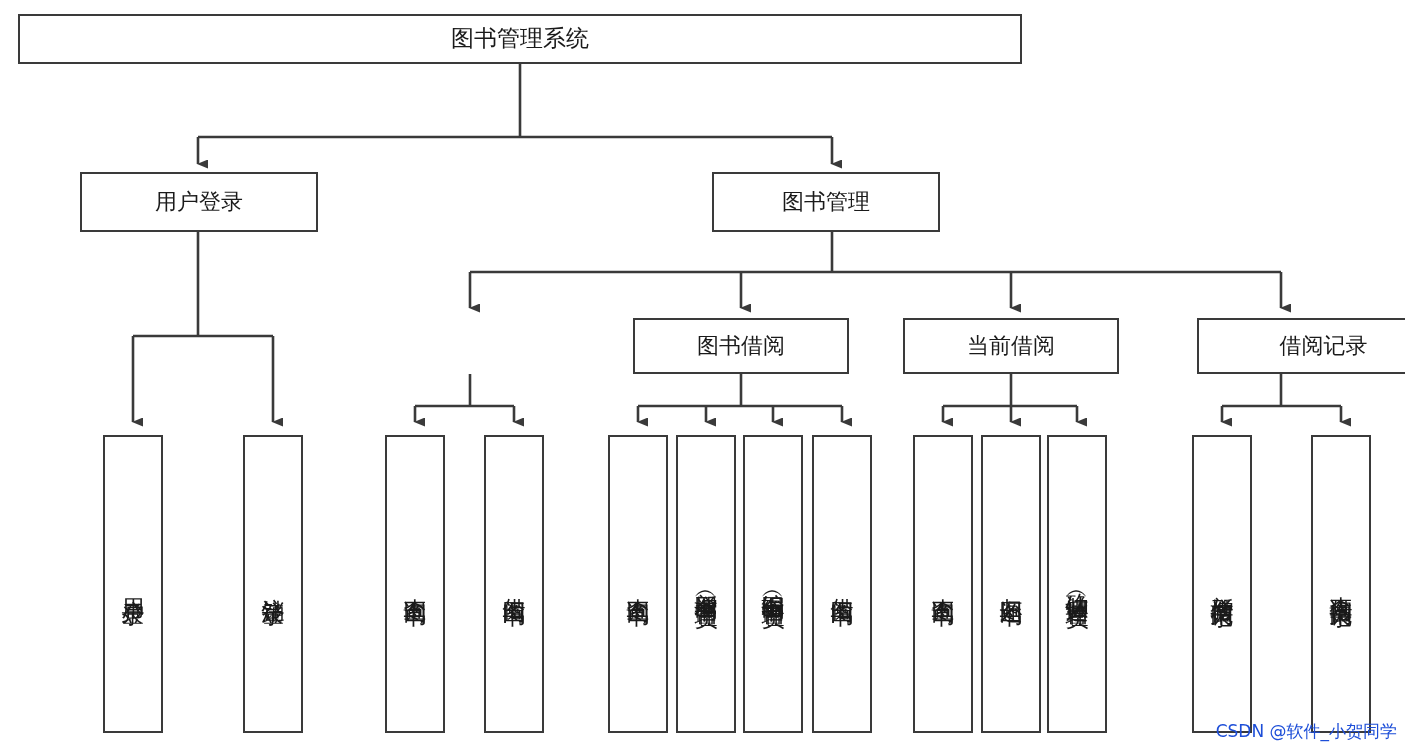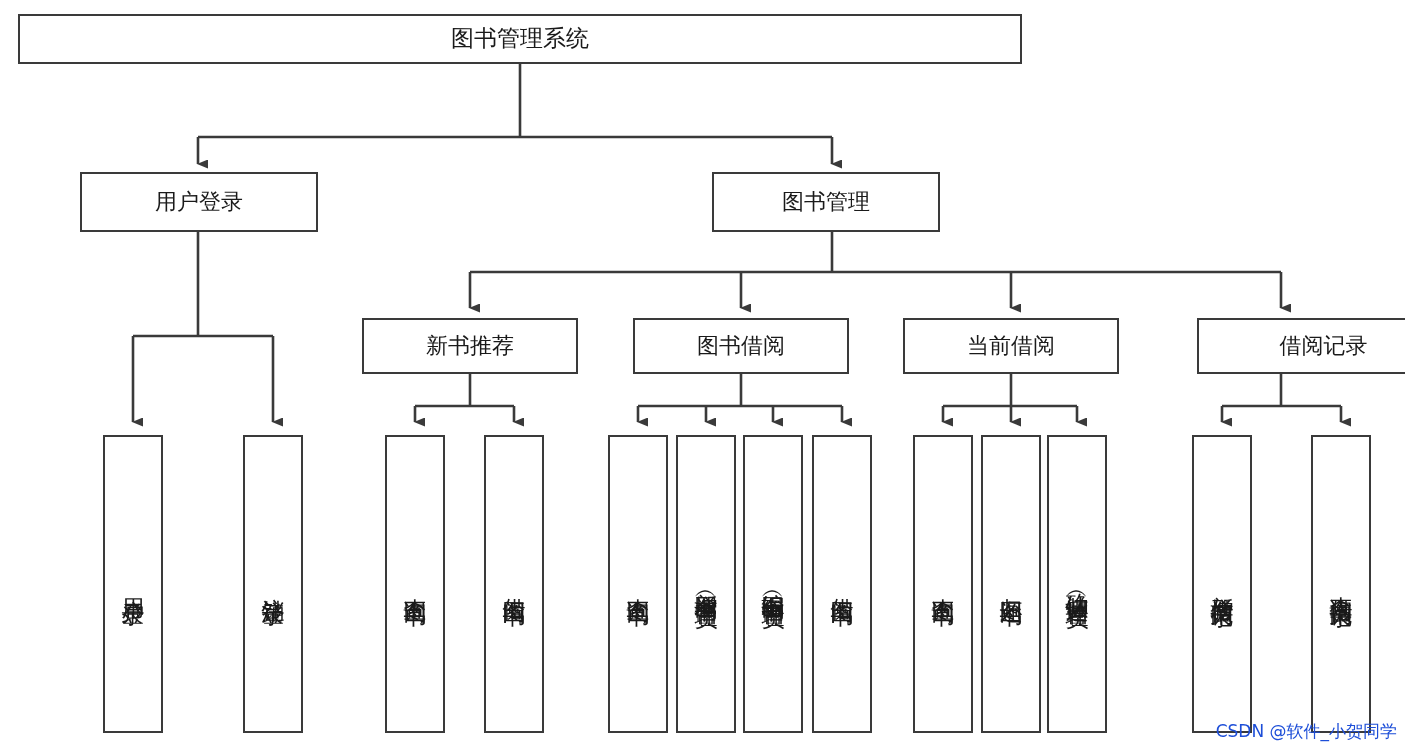--- a/index.html
+++ b/index.html
@@ -127,23 +127,20 @@
     <span class="label">图书管理系统</span>
   </div>
 
   <div class="node horiz" style="left:80px; top:172px; width:238px; height:60px;">
     <span class="label">用户登录</span>
   </div>
   <div class="node horiz" style="left:712px; top:172px; width:228px; height:60px;">
     <span class="label">图书管理</span>
   </div>
 
-  <div class="node horiz" style="left:362px; top:318px; width:216px; height:56px;">
-    <span class="label">新书推荐</span>
-  </div>
   <div class="node horiz" style="left:633px; top:318px; width:216px; height:56px;">
     <span class="label">图书借阅</span>
   </div>
   <div class="node horiz" style="left:903px; top:318px; width:216px; height:56px;">
     <span class="label">当前借阅</span>
   </div>
   <div class="node horiz" style="left:1197px; top:318px; width:216px; height:56px;padding-left:37px;">
     <span class="label">借阅记录</span>
   </div>
 

